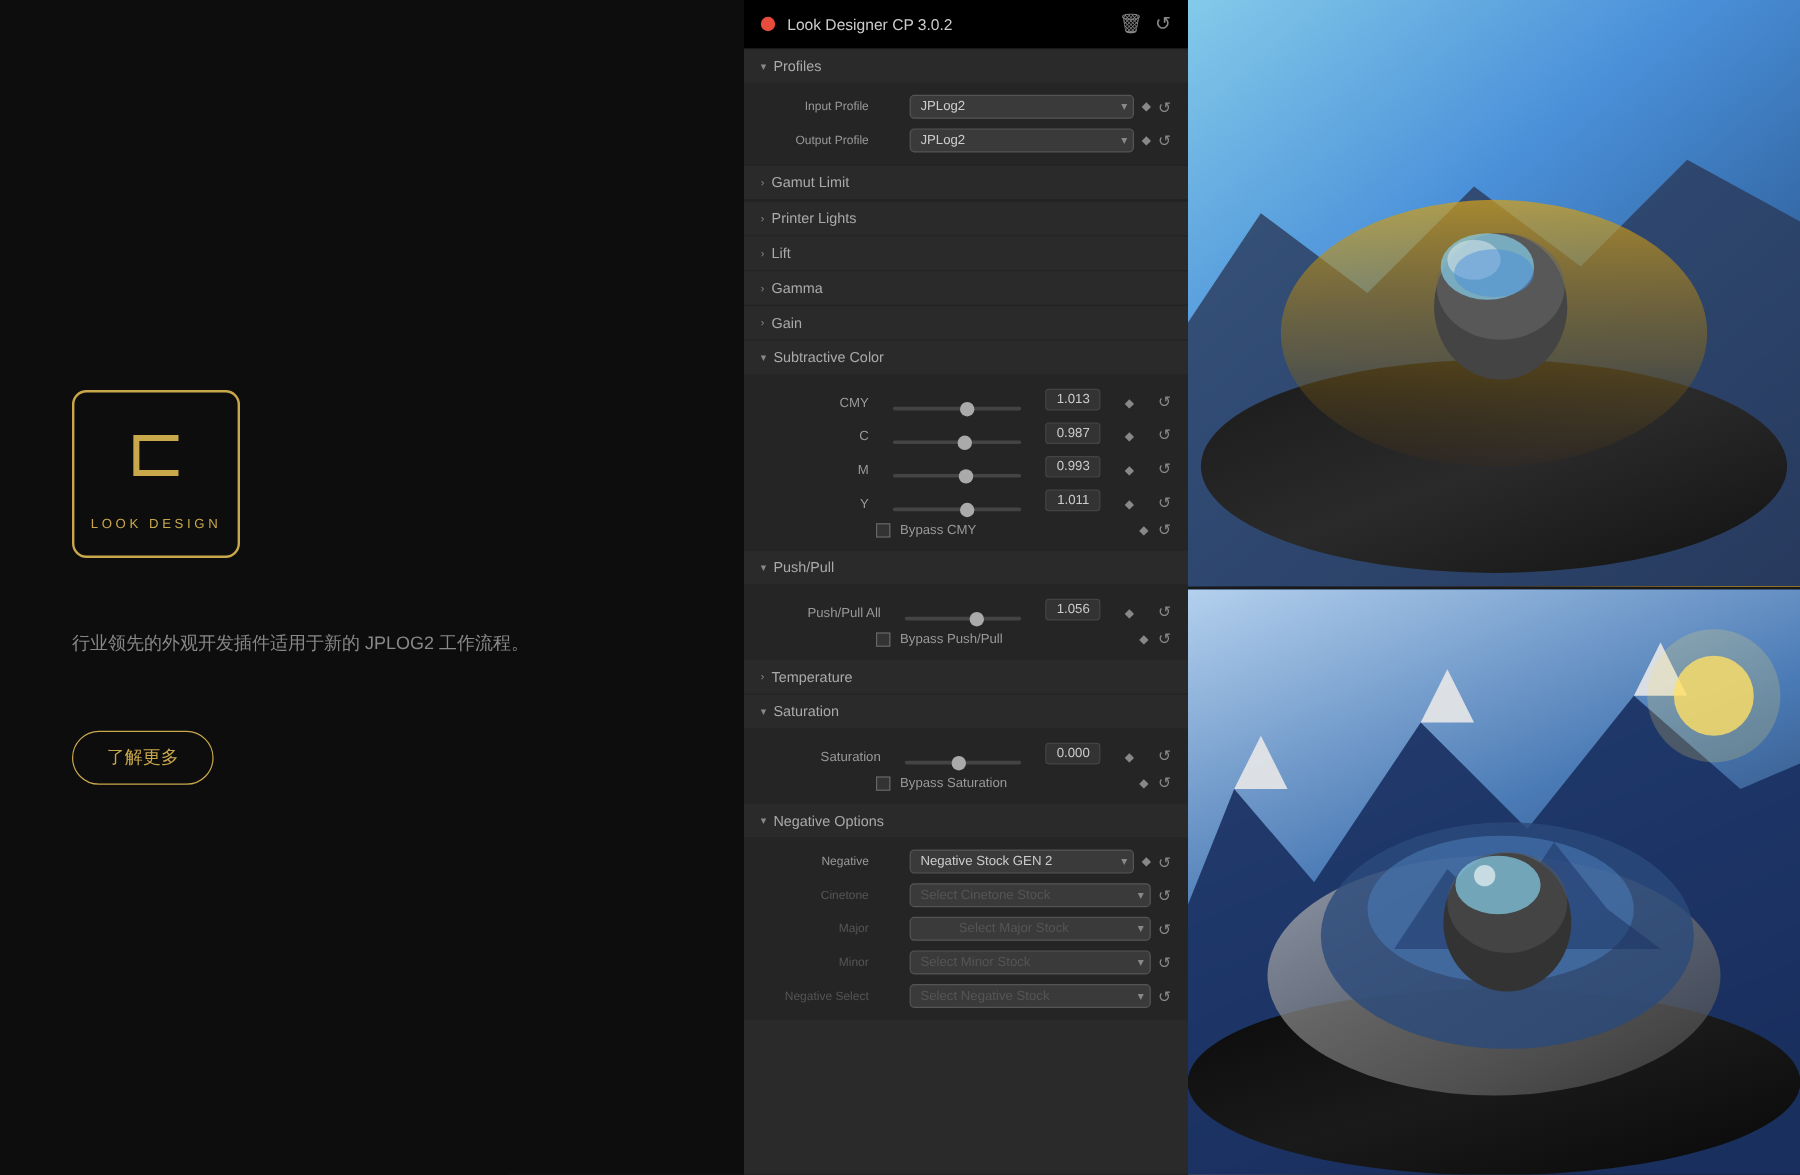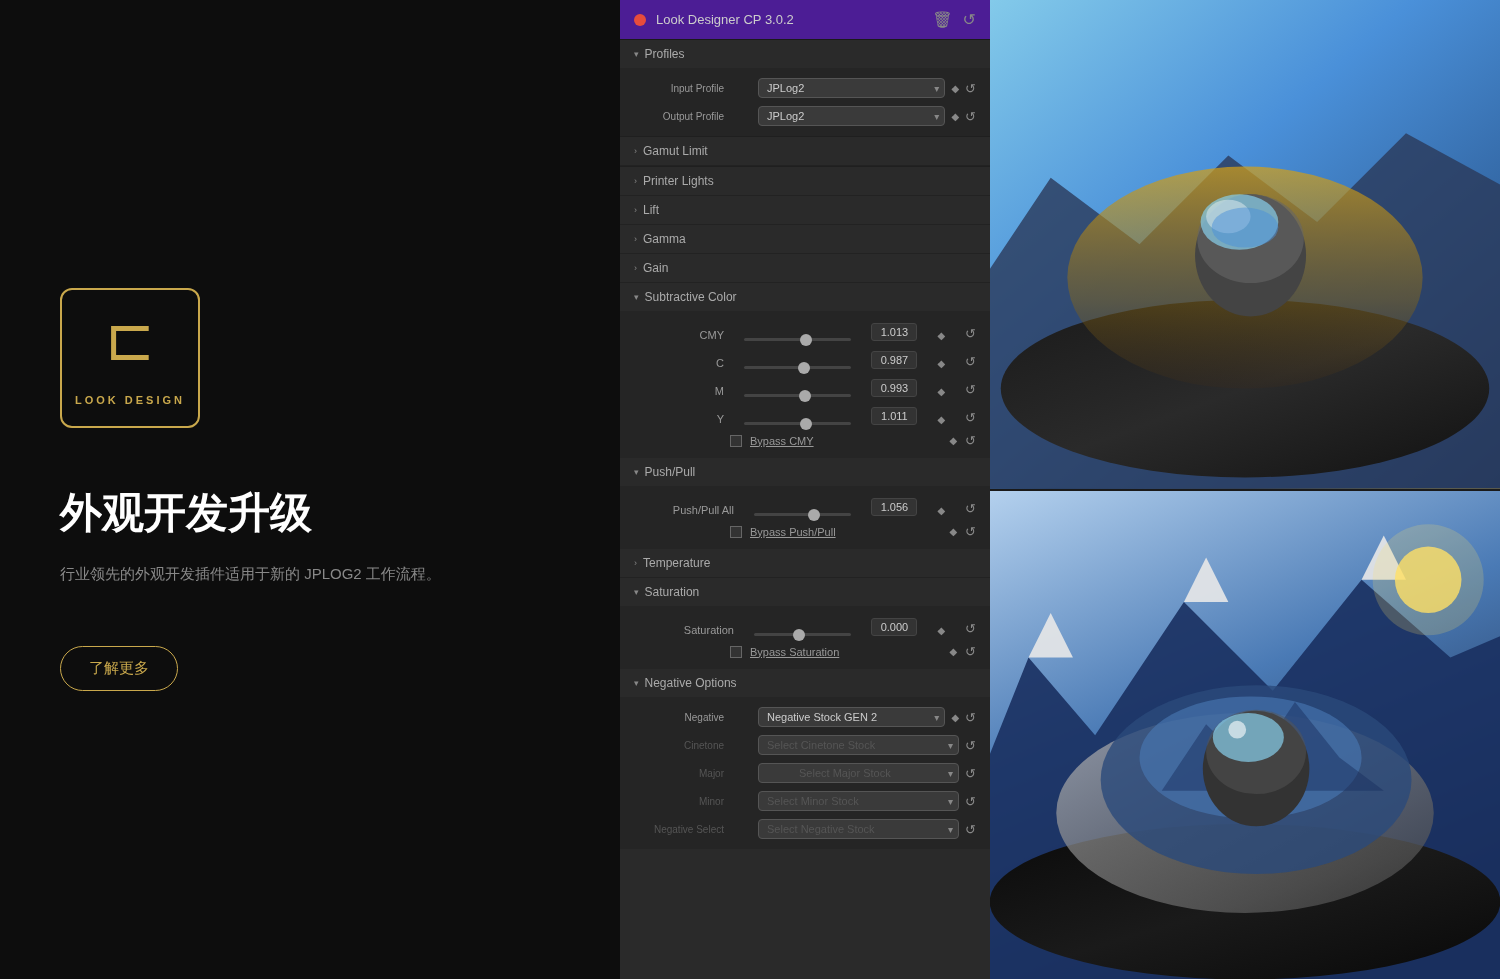--- a/index.html
+++ b/index.html
@@ -42,21 +42,21 @@
       color: #c9a84c;
       font-weight: 300;
       line-height: 1;
       margin-bottom: 4px;
     }
 
     .logo-text {
       font-size: 11px;
       color: #c9a84c;
       letter-spacing: 3px;
-      font-weight: 700;
+      font-weight: 400;
       margin-top: 20px;
     }
 
     .main-title {
       font-size: 42px;
       color: #ffffff;
       font-weight: 700;
       margin-bottom: 24px;
       line-height: 1.2;
     }
@@ -84,21 +84,21 @@
     .plugin-panel {
       width: 370px;
       height: 979px;
       background: #2a2a2a;
       display: flex;
       flex-direction: column;
       overflow: hidden;
     }
 
     .plugin-header {
-      background: #4c1d95;
+      background: #000000;
       padding: 10px 14px;
       display: flex;
       align-items: center;
       gap: 10px;
       border-bottom: 1px solid #1a1a1a;
       flex-shrink: 0;
     }
 
     .red-dot {
       width: 12px;
@@ -239,21 +239,20 @@
       width: 12px;
       height: 12px;
       border: 1px solid #666;
       background: #333;
       flex-shrink: 0;
     }
 
     .checkbox-label {
       font-size: 11px;
       color: #999999;
-      text-decoration: underline;
     }
 
     .checkbox-spacer {
       flex: 1;
     }
 
     
     .dropdown-row {
       display: flex;
       align-items: center;
@@ -359,21 +358,20 @@
     }
   </style>
 </head>
 <body>
 
 <div class="left-panel">
   <div class="logo-container">
     <div class="logo-icon">⊏</div>
     <div class="logo-text">LOOK DESIGN</div>
   </div>
-  <h1 class="main-title">外观开发升级</h1>
   <p class="sub-text">行业领先的外观开发插件适用于新的 JPLOG2 工作流程。</p>
   <button class="learn-more-btn">了解更多</button>
 </div>
 
 <div class="plugin-panel">
   <div class="plugin-header">
     <div class="red-dot"></div>
     <span class="plugin-title">Look Designer CP 3.0.2</span>
     <span class="header-icon">🗑</span>
     <span class="header-icon">↺</span>

